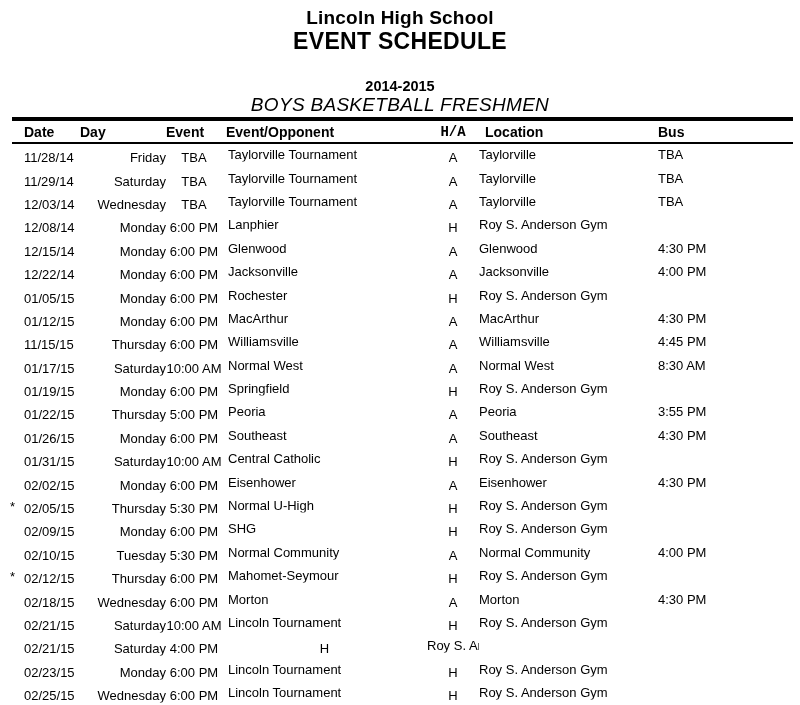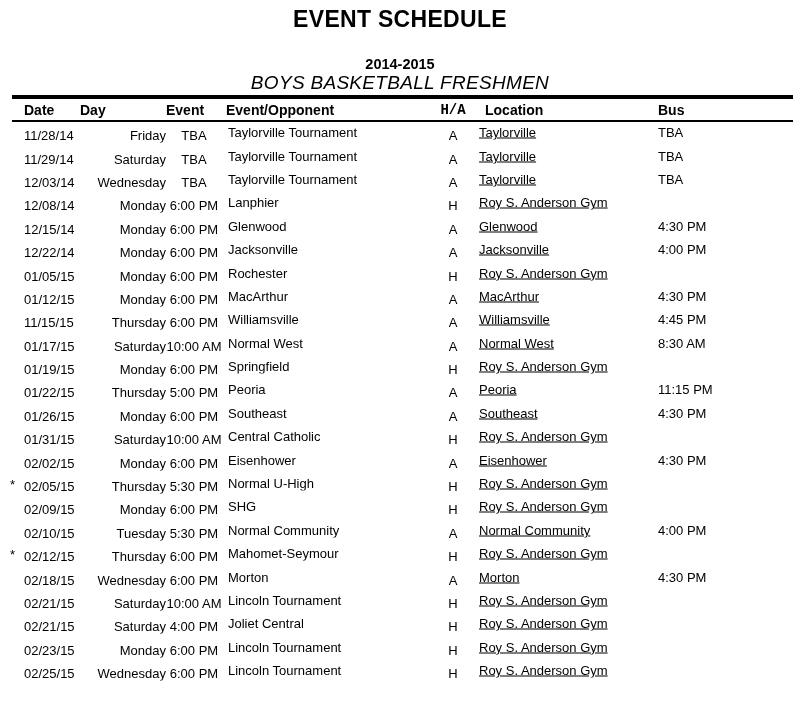--- a/index.html
+++ b/index.html
@@ -36,32 +36,33 @@
   .header-row .c-bus  { padding-left: 1px; }
 
   .rows { }
   .row { height: 23.4px; font-size: 13px; }
   .row .c-star { text-align: right; padding-right: 7px; font-size: 13px; }
   .row .c-date { padding-left: 2px; }
   .row .c-day  { text-align: right; }
   .row .c-time { text-align: center; }
   .row .c-event{ padding-left: 6px; }
   .row .c-ha   { text-align: center; }
-  .row .c-loc  { padding-left: 0; text-decoration: underline; }
+  .row .c-loc  { padding-left: 0; }
   .row .c-bus  { padding-left: 1px; }
   .row .c-date, .row .c-day, .row .c-time, .row .c-ha { transform: translateY(1.5px); }
   .row .c-event, .row .c-loc, .row .c-bus { transform: translateY(-1.5px); }
   .cell { white-space: nowrap; overflow: hidden; }
 </style>
 </head>
 <body>
 
 <div class="doc">
 
   <div class="doc-header">
+    <div class="school-name">Lincoln High School</div>
     <div class="event-title">EVENT SCHEDULE</div>
     <div class="season">2014-2015</div>
     <div class="team">BOYS BASKETBALL FRESHMEN</div>
   </div>
 
   <div class="rule-thick"></div>
 
   <div class="grid-row header-row">
     <div class="cell c-star"></div>
     <div class="cell c-date">Date</div>
@@ -198,21 +199,21 @@
   </div>
 
   <div class="grid-row row">
     <div class="cell c-star"></div>
     <div class="cell c-date">01/22/15</div>
     <div class="cell c-day">Thursday</div>
     <div class="cell c-time">5:00 PM</div>
     <div class="cell c-event">Peoria</div>
     <div class="cell c-ha">A</div>
     <div class="cell c-loc">Peoria</div>
-    <div class="cell c-bus">11:15 PM</div>
+    <div class="cell c-bus">3:55 PM</div>
   </div>
 
   <div class="grid-row row">
     <div class="cell c-star"></div>
     <div class="cell c-date">01/26/15</div>
     <div class="cell c-day">Monday</div>
     <div class="cell c-time">6:00 PM</div>
     <div class="cell c-event">Southeast</div>
     <div class="cell c-ha">A</div>
     <div class="cell c-loc">Southeast</div>
@@ -305,21 +306,20 @@
     <div class="cell c-ha">H</div>
     <div class="cell c-loc">Roy S. Anderson Gym</div>
     <div class="cell c-bus"></div>
   </div>
 
   <div class="grid-row row">
     <div class="cell c-star"></div>
     <div class="cell c-date">02/21/15</div>
     <div class="cell c-day">Saturday</div>
     <div class="cell c-time">4:00 PM</div>
-    <div class="cell c-event">Joliet Central</div>
     <div class="cell c-ha">H</div>
     <div class="cell c-loc">Roy S. Anderson Gym</div>
     <div class="cell c-bus"></div>
   </div>
 
   <div class="grid-row row">
     <div class="cell c-star"></div>
     <div class="cell c-date">02/23/15</div>
     <div class="cell c-day">Monday</div>
     <div class="cell c-time">6:00 PM</div>

